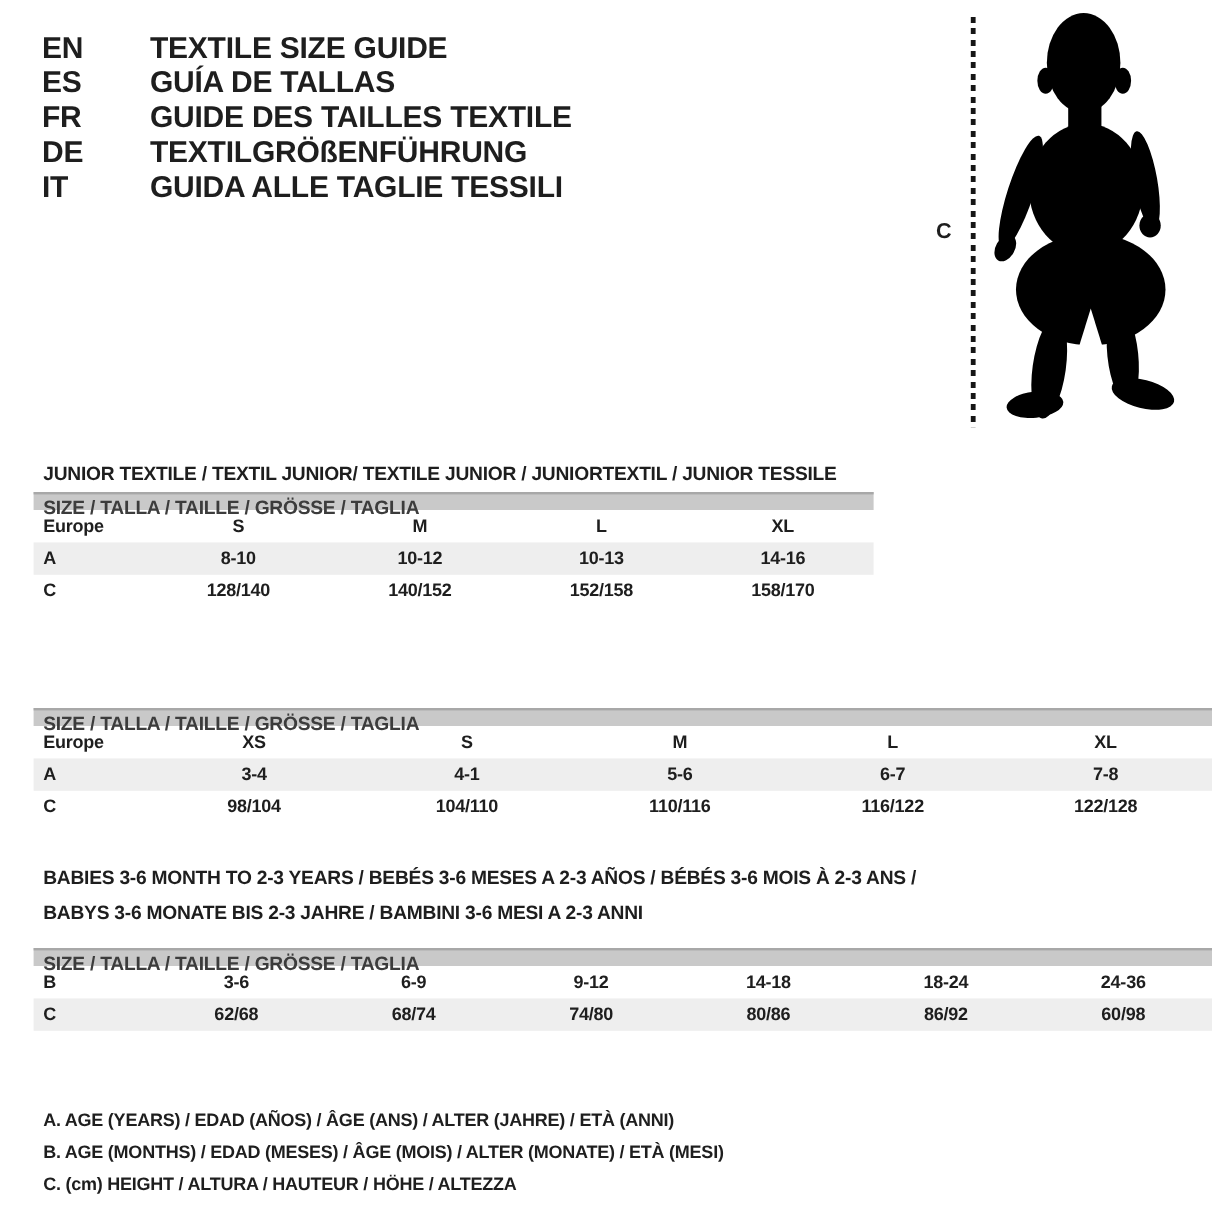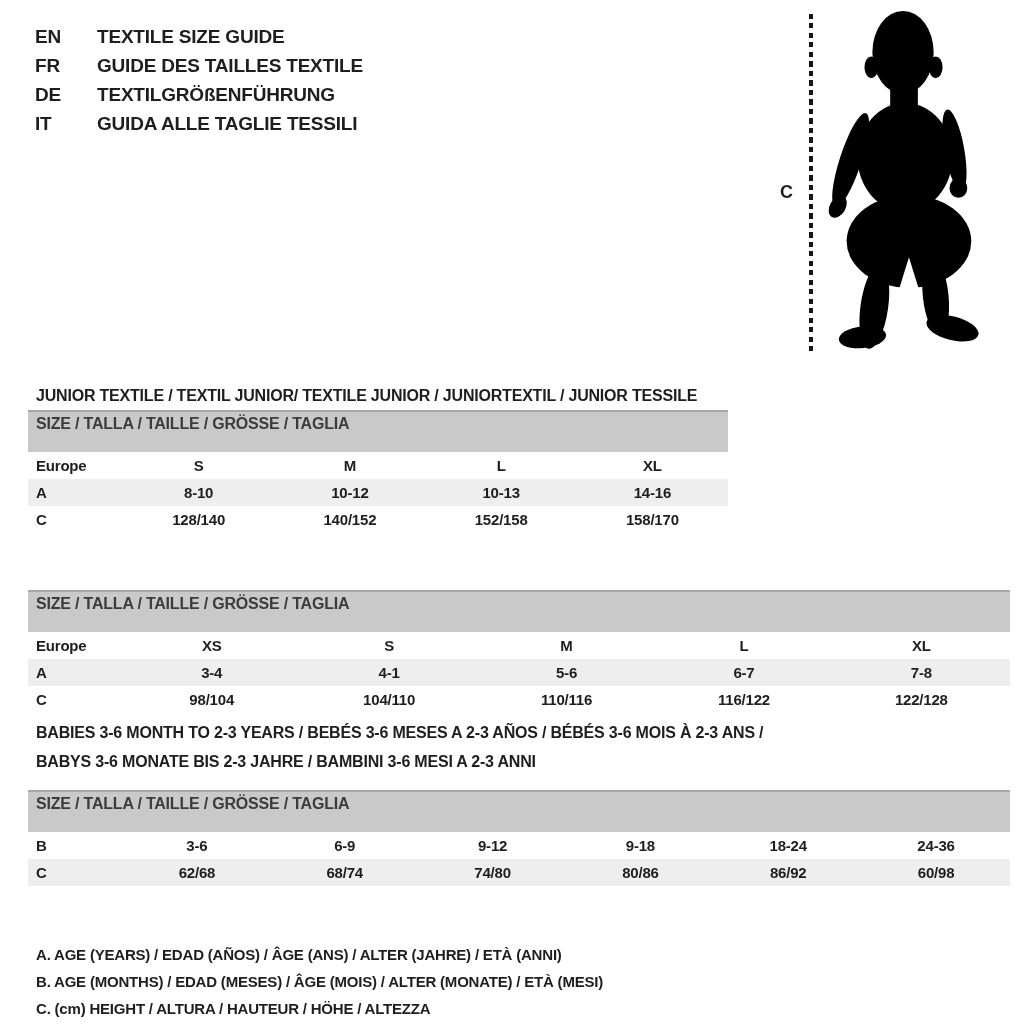--- a/index.html
+++ b/index.html
@@ -5,21 +5,21 @@
   * { margin:0; padding:0; box-sizing:border-box; }
   html,body { width:1024px; height:1024px; background:#ffffff; }
   .page {
     position:relative; width:1024px; height:1024px; background:#ffffff;
     font-family:"Liberation Sans", sans-serif; color:#1e1e1e; font-weight:700;
     letter-spacing:-0.2px; overflow:hidden;
   }
 
   
   .lang-block { position:absolute; left:35px; top:26px; }
-  .lang-row { display:flex; height:29px; align-items:flex-start; font-size:19px; }
+  .lang-row { display:flex; height:29px; align-items:flex-start; font-size:25px;gap:28px; }
   .lang-code { width:62px; }
   .lang-title { white-space:nowrap; }
 
   
   .figure-label { position:absolute; left:780px; top:182px; font-size:18px; }
   .measure-line {
     position:absolute; left:809px; top:14px; width:4px; height:342px;
     background-image:repeating-linear-gradient(to bottom,#161616 0px,#161616 5px,transparent 5px,transparent 9.5px);
   }
   .baby-svg { position:absolute; left:820px; top:4px; }
@@ -32,41 +32,45 @@
   .sub { font-size:11px; vertical-align:sub; }
 
   
   .size-table { position:absolute; left:28px; }
   .w-narrow { width:700px; }
   .w-wide { width:982px; }
   .t-junior { top:410px; }
   .t-children { top:590px; }
   .t-babies { top:790px; }
   .thead {
-    height:42px; line-height:24px; background:#c9c9c9; border-top:2px solid #a8a8a8;
+    height:15px; line-height:24px; background:#c9c9c9; border-top:2px solid #a8a8a8;
     color:#3c3c3c; padding-left:8px; font-size:16px;
   }
   .trow { display:flex; height:27px; align-items:center; font-size:15px; }
   .trow.shaded { background:#eeeeee; }
   .tlabel { width:95px; padding-left:8px; font-size:15px; }
   .tcell { flex:1; text-align:center; }
 
   
-  .legend { position:absolute; left:36px; top:941px; font-size:15px; line-height:27px; }
+  .legend { position:absolute; left:36px; top:920px; font-size:15px; line-height:27px; }
   .legend-line { white-space:nowrap; }
 </style>
 </head>
 <body>
 
 <div class="page">
 
   <div class="lang-block">
     <div class="lang-row">
       <span class="lang-code">EN</span>
       <span class="lang-title">TEXTILE SIZE GUIDE</span>
+    </div>
+    <div class="lang-row">
+      <span class="lang-code">ES</span>
+      <span class="lang-title">GUÍA DE TALLAS</span>
     </div>
     <div class="lang-row">
       <span class="lang-code">FR</span>
       <span class="lang-title">GUIDE DES TAILLES TEXTILE</span>
     </div>
     <div class="lang-row">
       <span class="lang-code">DE</span>
       <span class="lang-title">TEXTILGRÖßENFÜHRUNG</span>
     </div>
     <div class="lang-row">
@@ -155,21 +159,21 @@
     <div>BABIES 3-6 MONTH TO 2-3 YEARS / BEBÉS 3-6 MESES A 2-3 AÑOS / BÉBÉS 3-6 MOIS À 2-3 ANS /</div>
     <div>BABYS 3-6 MONATE BIS 2-3 JAHRE / BAMBINI 3-6 MESI A 2-3 ANNI</div>
   </div>
   <div class="size-table w-wide t-babies">
     <div class="thead">SIZE / TALLA / TAILLE / GRÖSSE / TAGLIA</div>
     <div class="trow">
       <span class="tlabel">B</span>
       <span class="tcell">3-6</span>
       <span class="tcell">6-9</span>
       <span class="tcell">9-12</span>
-      <span class="tcell">9-18</span>
+      <span class="tcell">14-18</span>
       <span class="tcell">18-24</span>
       <span class="tcell">24-36</span>
     </div>
     <div class="trow shaded">
       <span class="tlabel">C</span>
       <span class="tcell">62/68</span>
       <span class="tcell">68/74</span>
       <span class="tcell">74/80</span>
       <span class="tcell">80/86</span>
       <span class="tcell">86/92</span>

